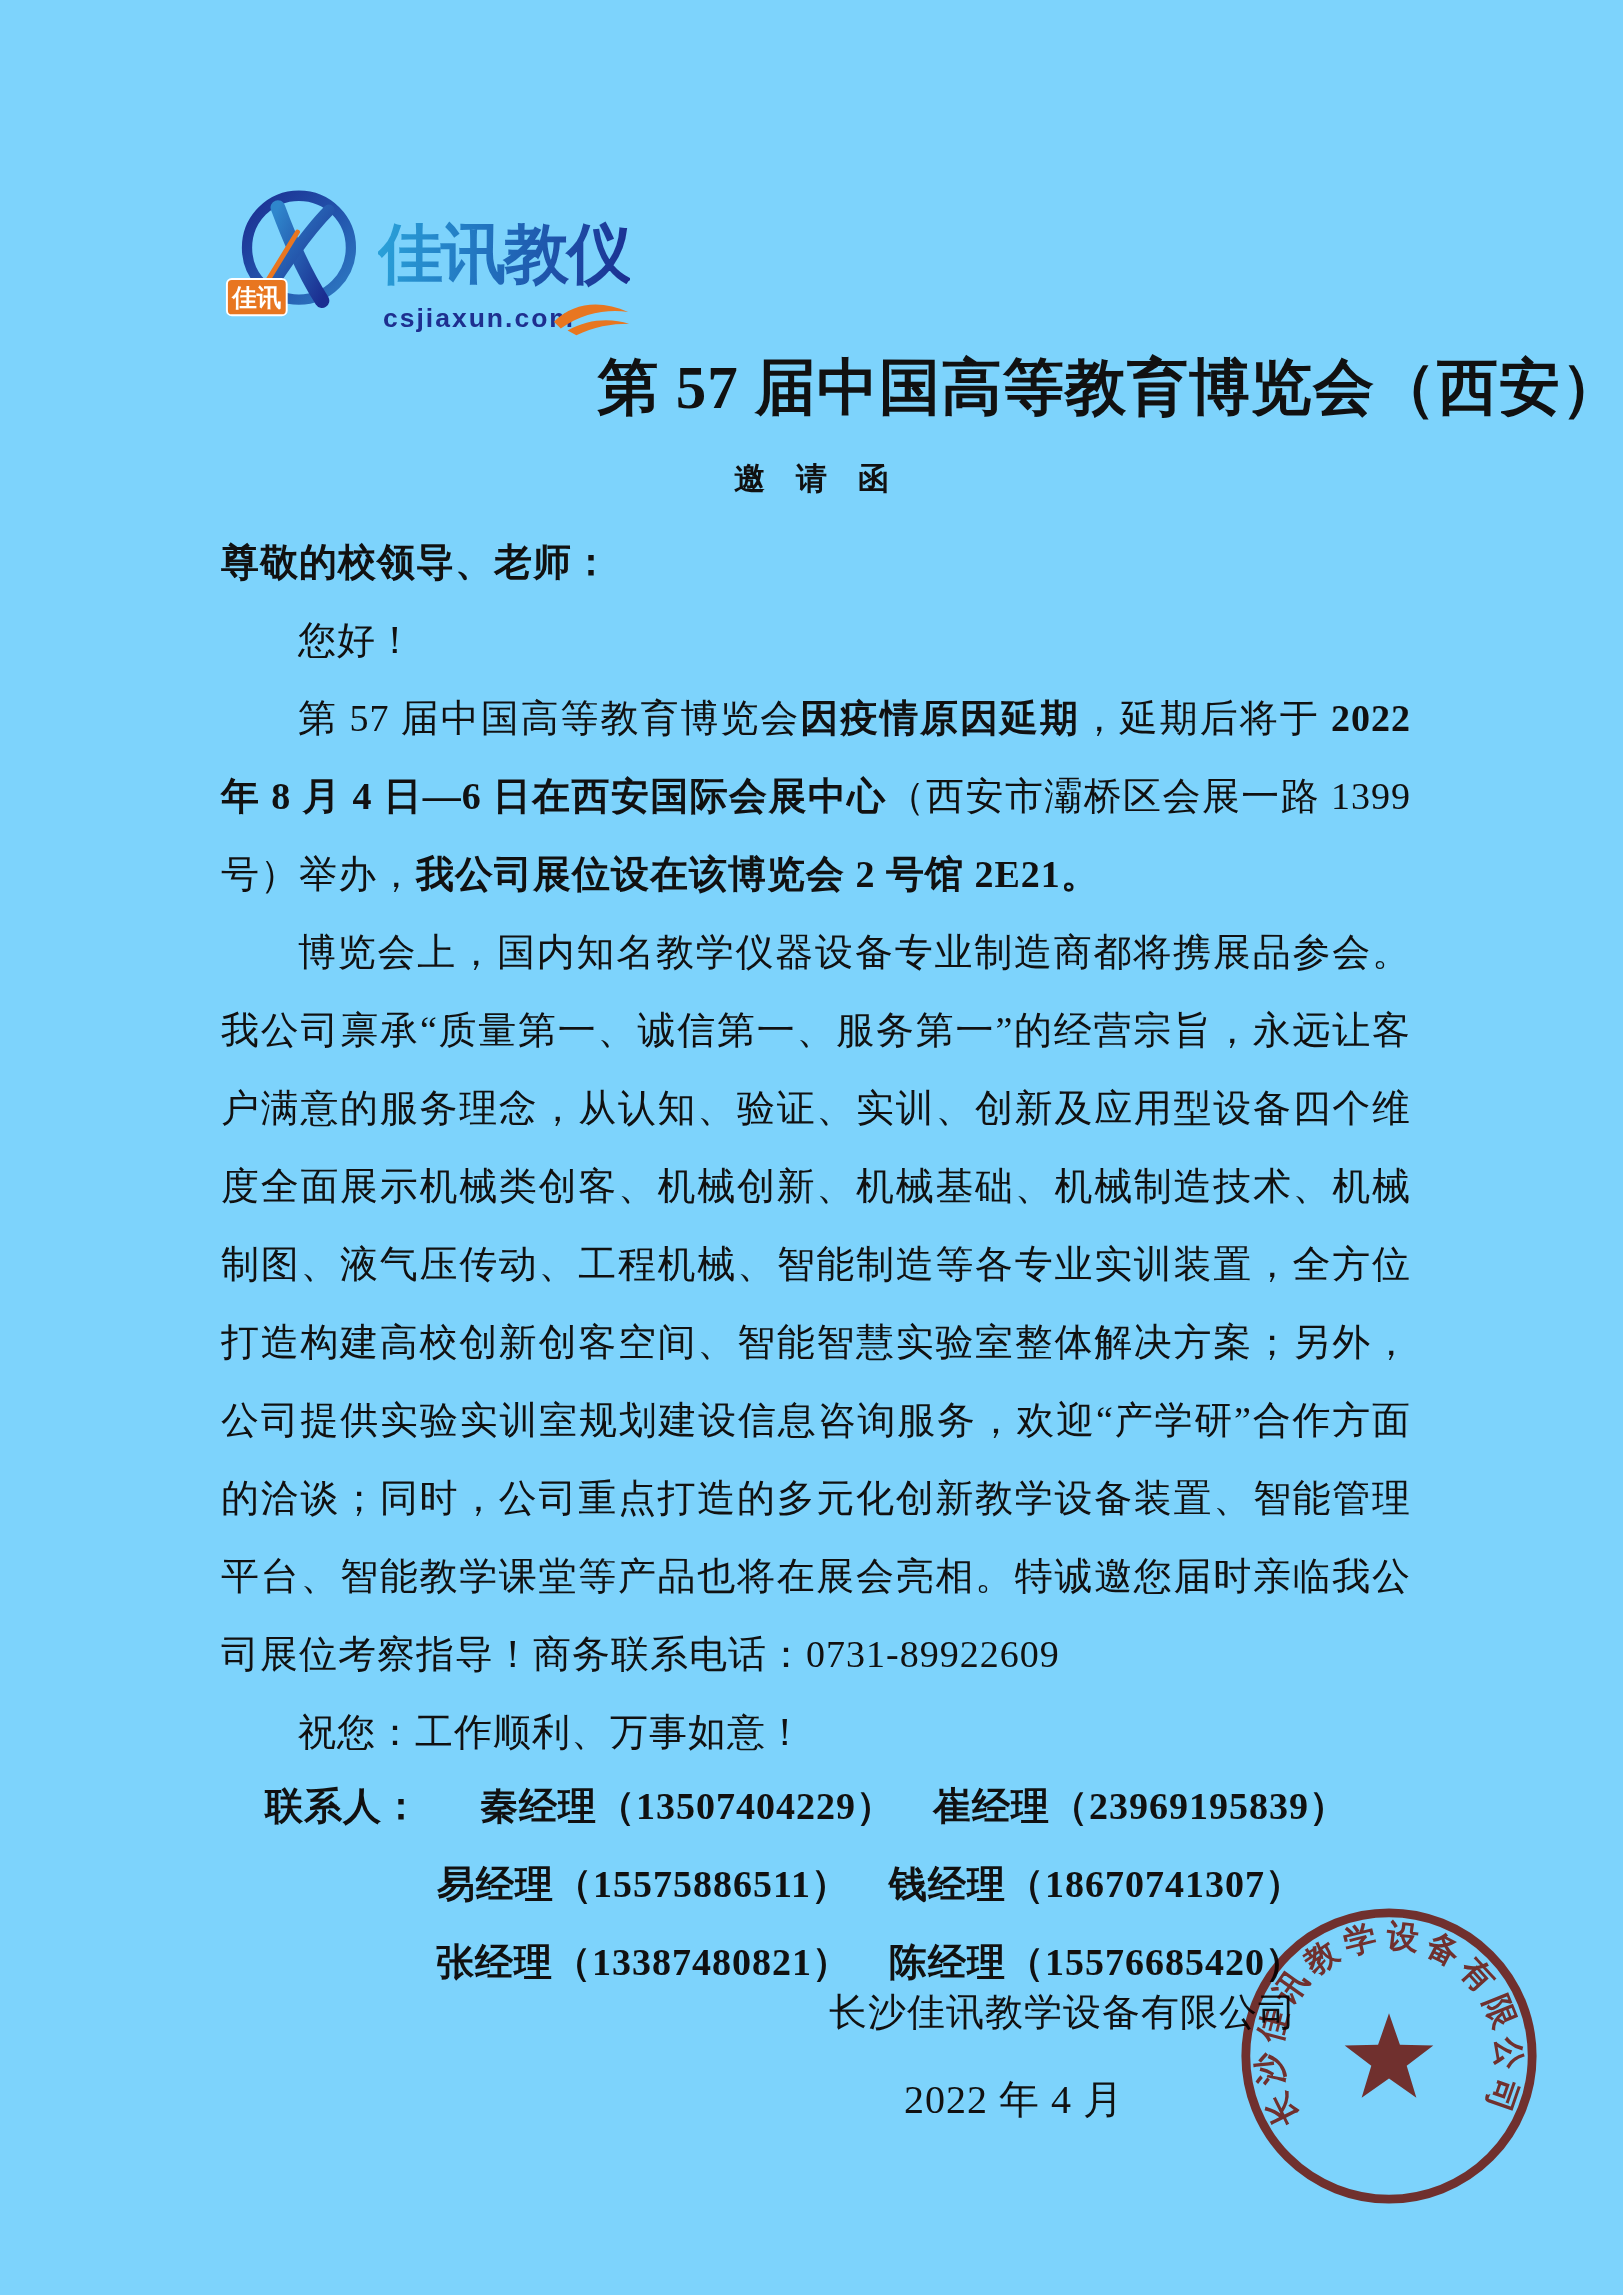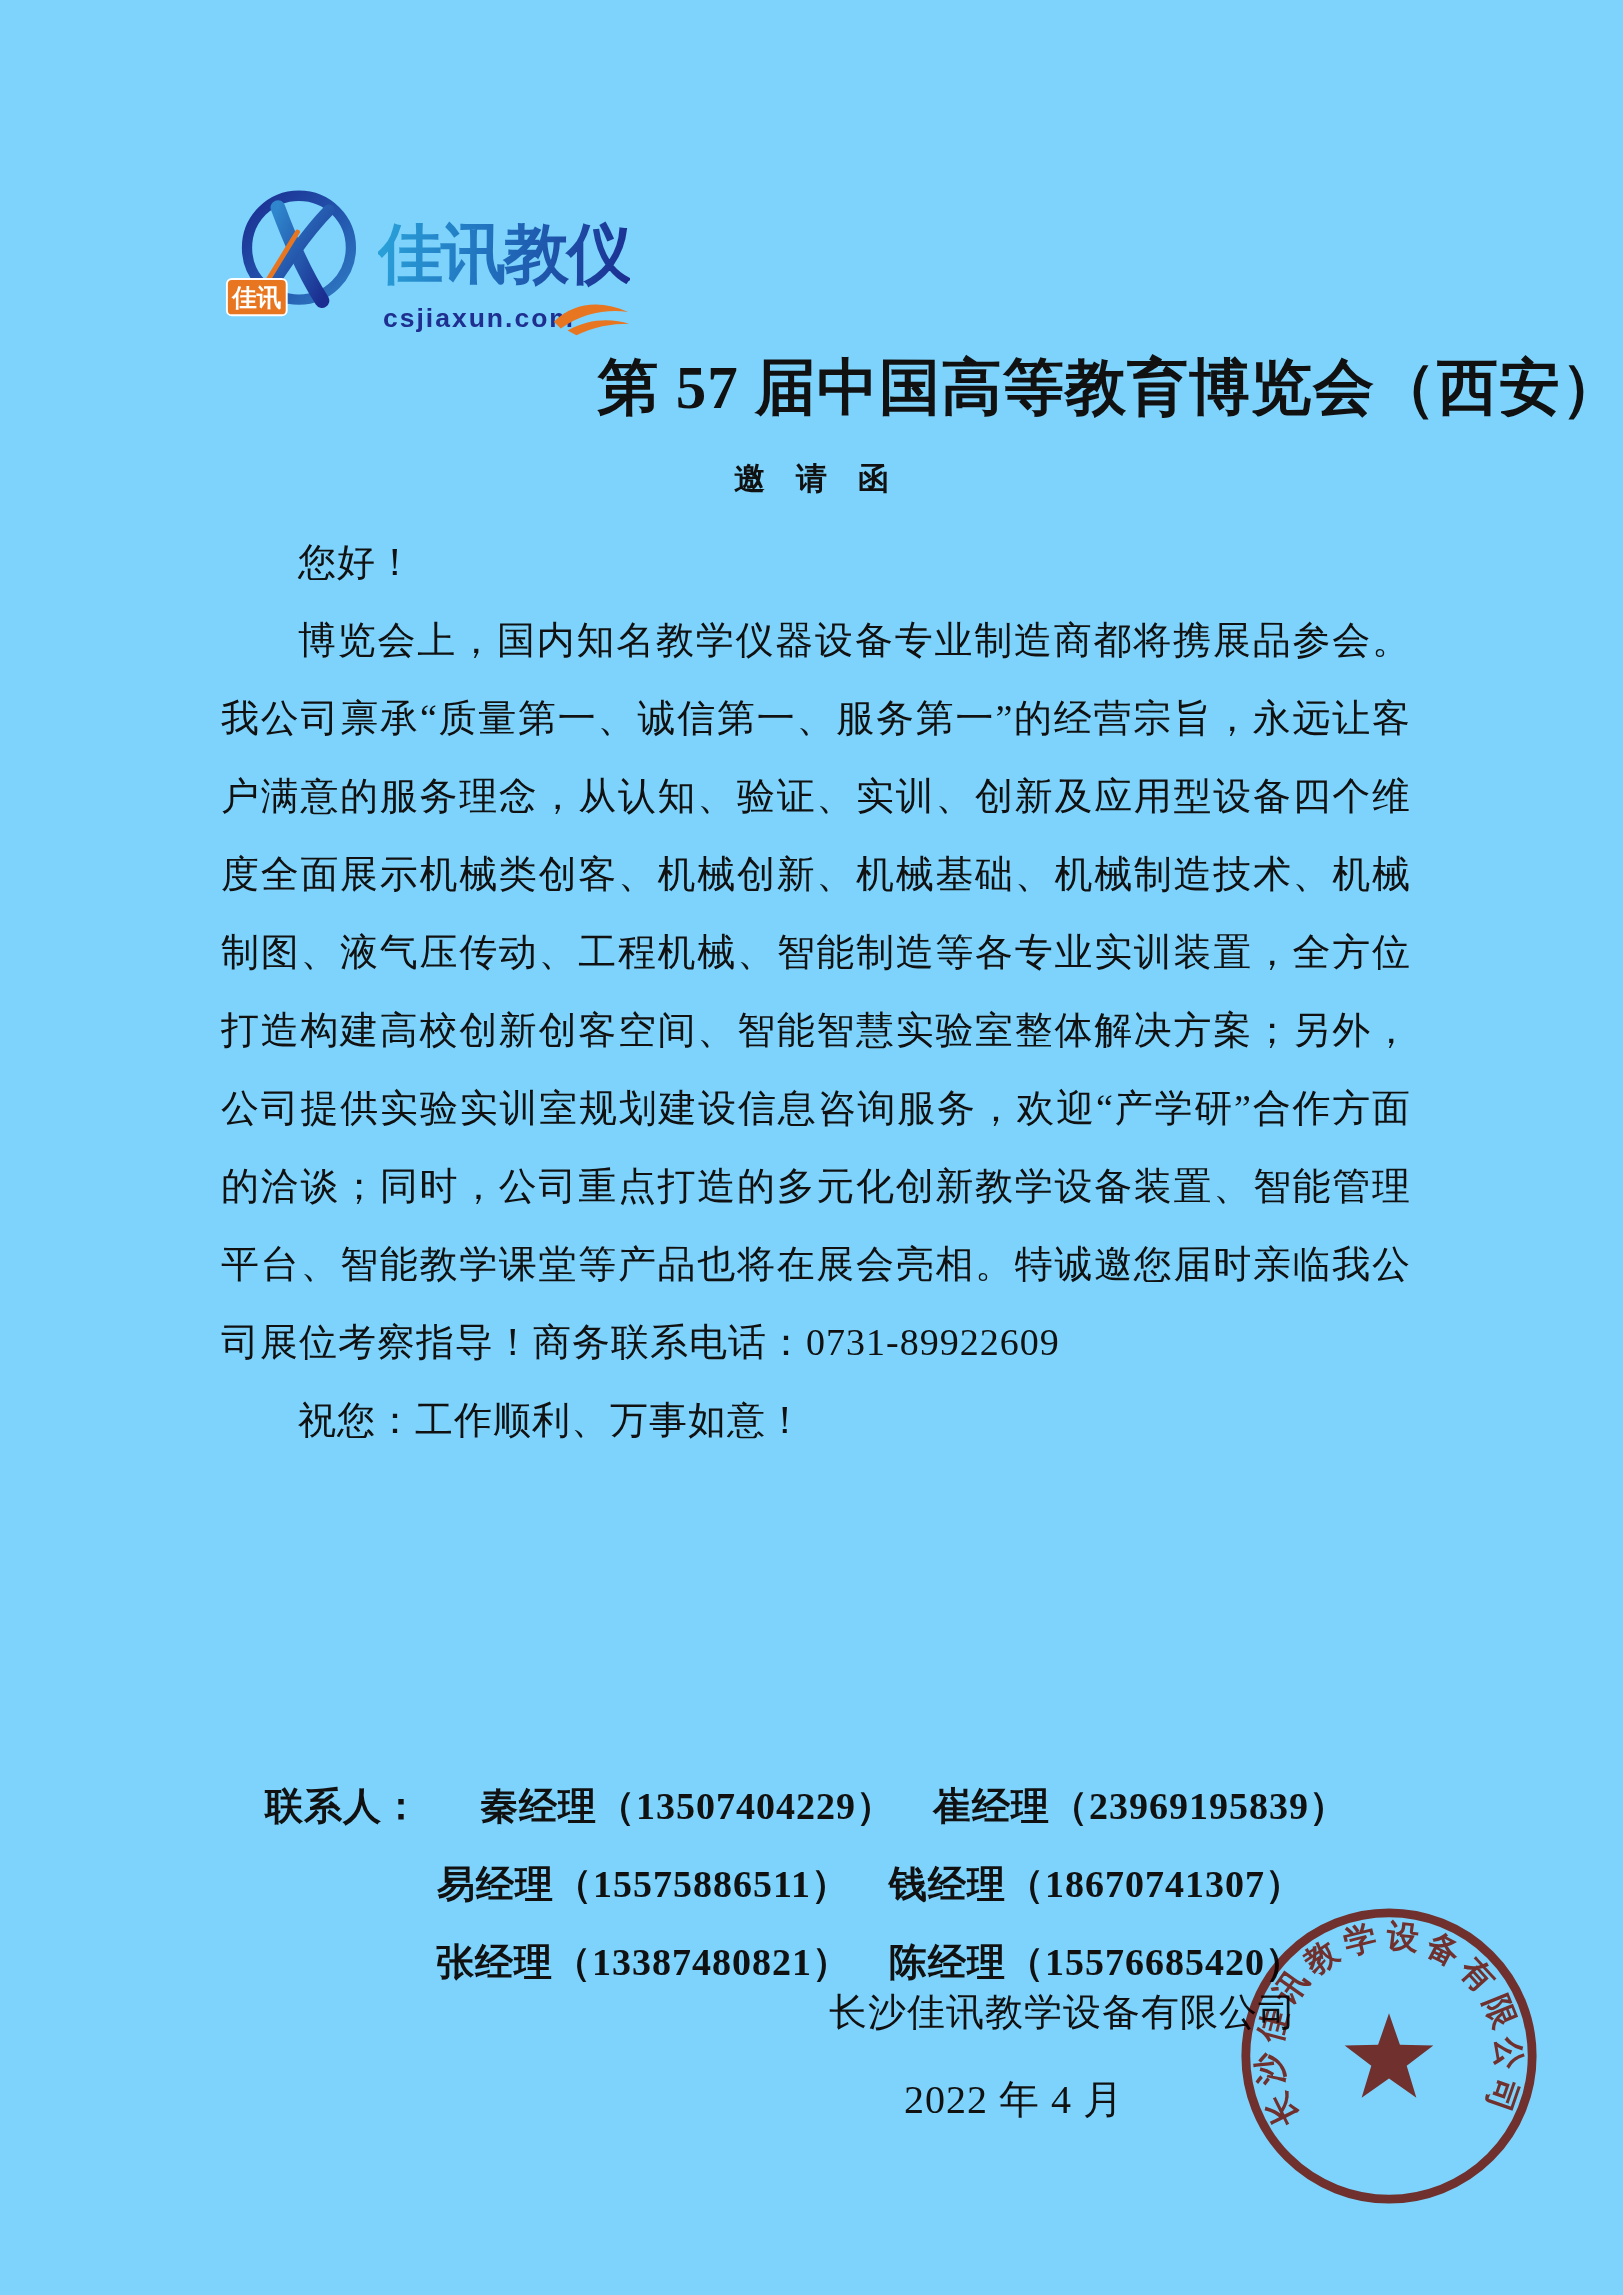--- a/index.html
+++ b/index.html
@@ -118,21 +118,23 @@
     <svg class="logo-swoosh" viewBox="0 0 170 85">
       <path d="M 6 48 C 48 6, 105 4, 158 28 C 115 22, 64 30, 20 62 Z" fill="#e87620"></path>
       <path d="M 34 66 C 75 42, 122 40, 160 52 C 124 52, 86 58, 52 76 Z" fill="#e87620"></path>
     </svg>
   </div>
 
   <div class="title">第 57 届中国高等教育博览会（西安）</div>
   <div class="subtitle">邀　请　函</div>
 
   <div class="doc">
+    <p class="salutation">尊敬的校领导、老师：</p>
     <p class="indent">您好！</p>
+    <p class="indent just"><span>第 57 届中国高等教育博览会</span><span class="b">因疫情原因延期</span><span>，延期后将于 </span><span class="b">2022 年 8 月 4 日—6 日在西安国际会展中心</span><span>（西安市灞桥区会展一路 1399 号）举办，</span><span class="b">我公司展位设在该博览会 2 号馆 2E21。</span></p>
     <p class="indent just">博览会上，国内知名教学仪器设备专业制造商都将携展品参会。我公司禀承“质量第一、诚信第一、服务第一”的经营宗旨，永远让客户满意的服务理念，从认知、验证、实训、创新及应用型设备四个维度全面展示机械类创客、机械创新、机械基础、机械制造技术、机械制图、液气压传动、工程机械、智能制造等各专业实训装置，全方位打造构建高校创新创客空间、智能智慧实验室整体解决方案；另外，公司提供实验实训室规划建设信息咨询服务，欢迎“产学研”合作方面的洽谈；同时，公司重点打造的多元化创新教学设备装置、智能管理平台、智能教学课堂等产品也将在展会亮相。特诚邀您届时亲临我公司展位考察指导！商务联系电话：0731-89922609</p>
     <p class="indent">祝您：工作顺利、万事如意！</p>
   </div>
 
   <div class="contacts">
     <div class="contact-row">
       <span class="contact-label">联系人：</span><span class="contact-c1">秦经理（13507404229）</span><span class="contact-c2">崔经理（23969195839）</span>
     </div>
     <div class="contact-row cont">
       <span class="contact-c1">易经理（15575886511）</span><span class="contact-c2">钱经理（18670741307）</span>

